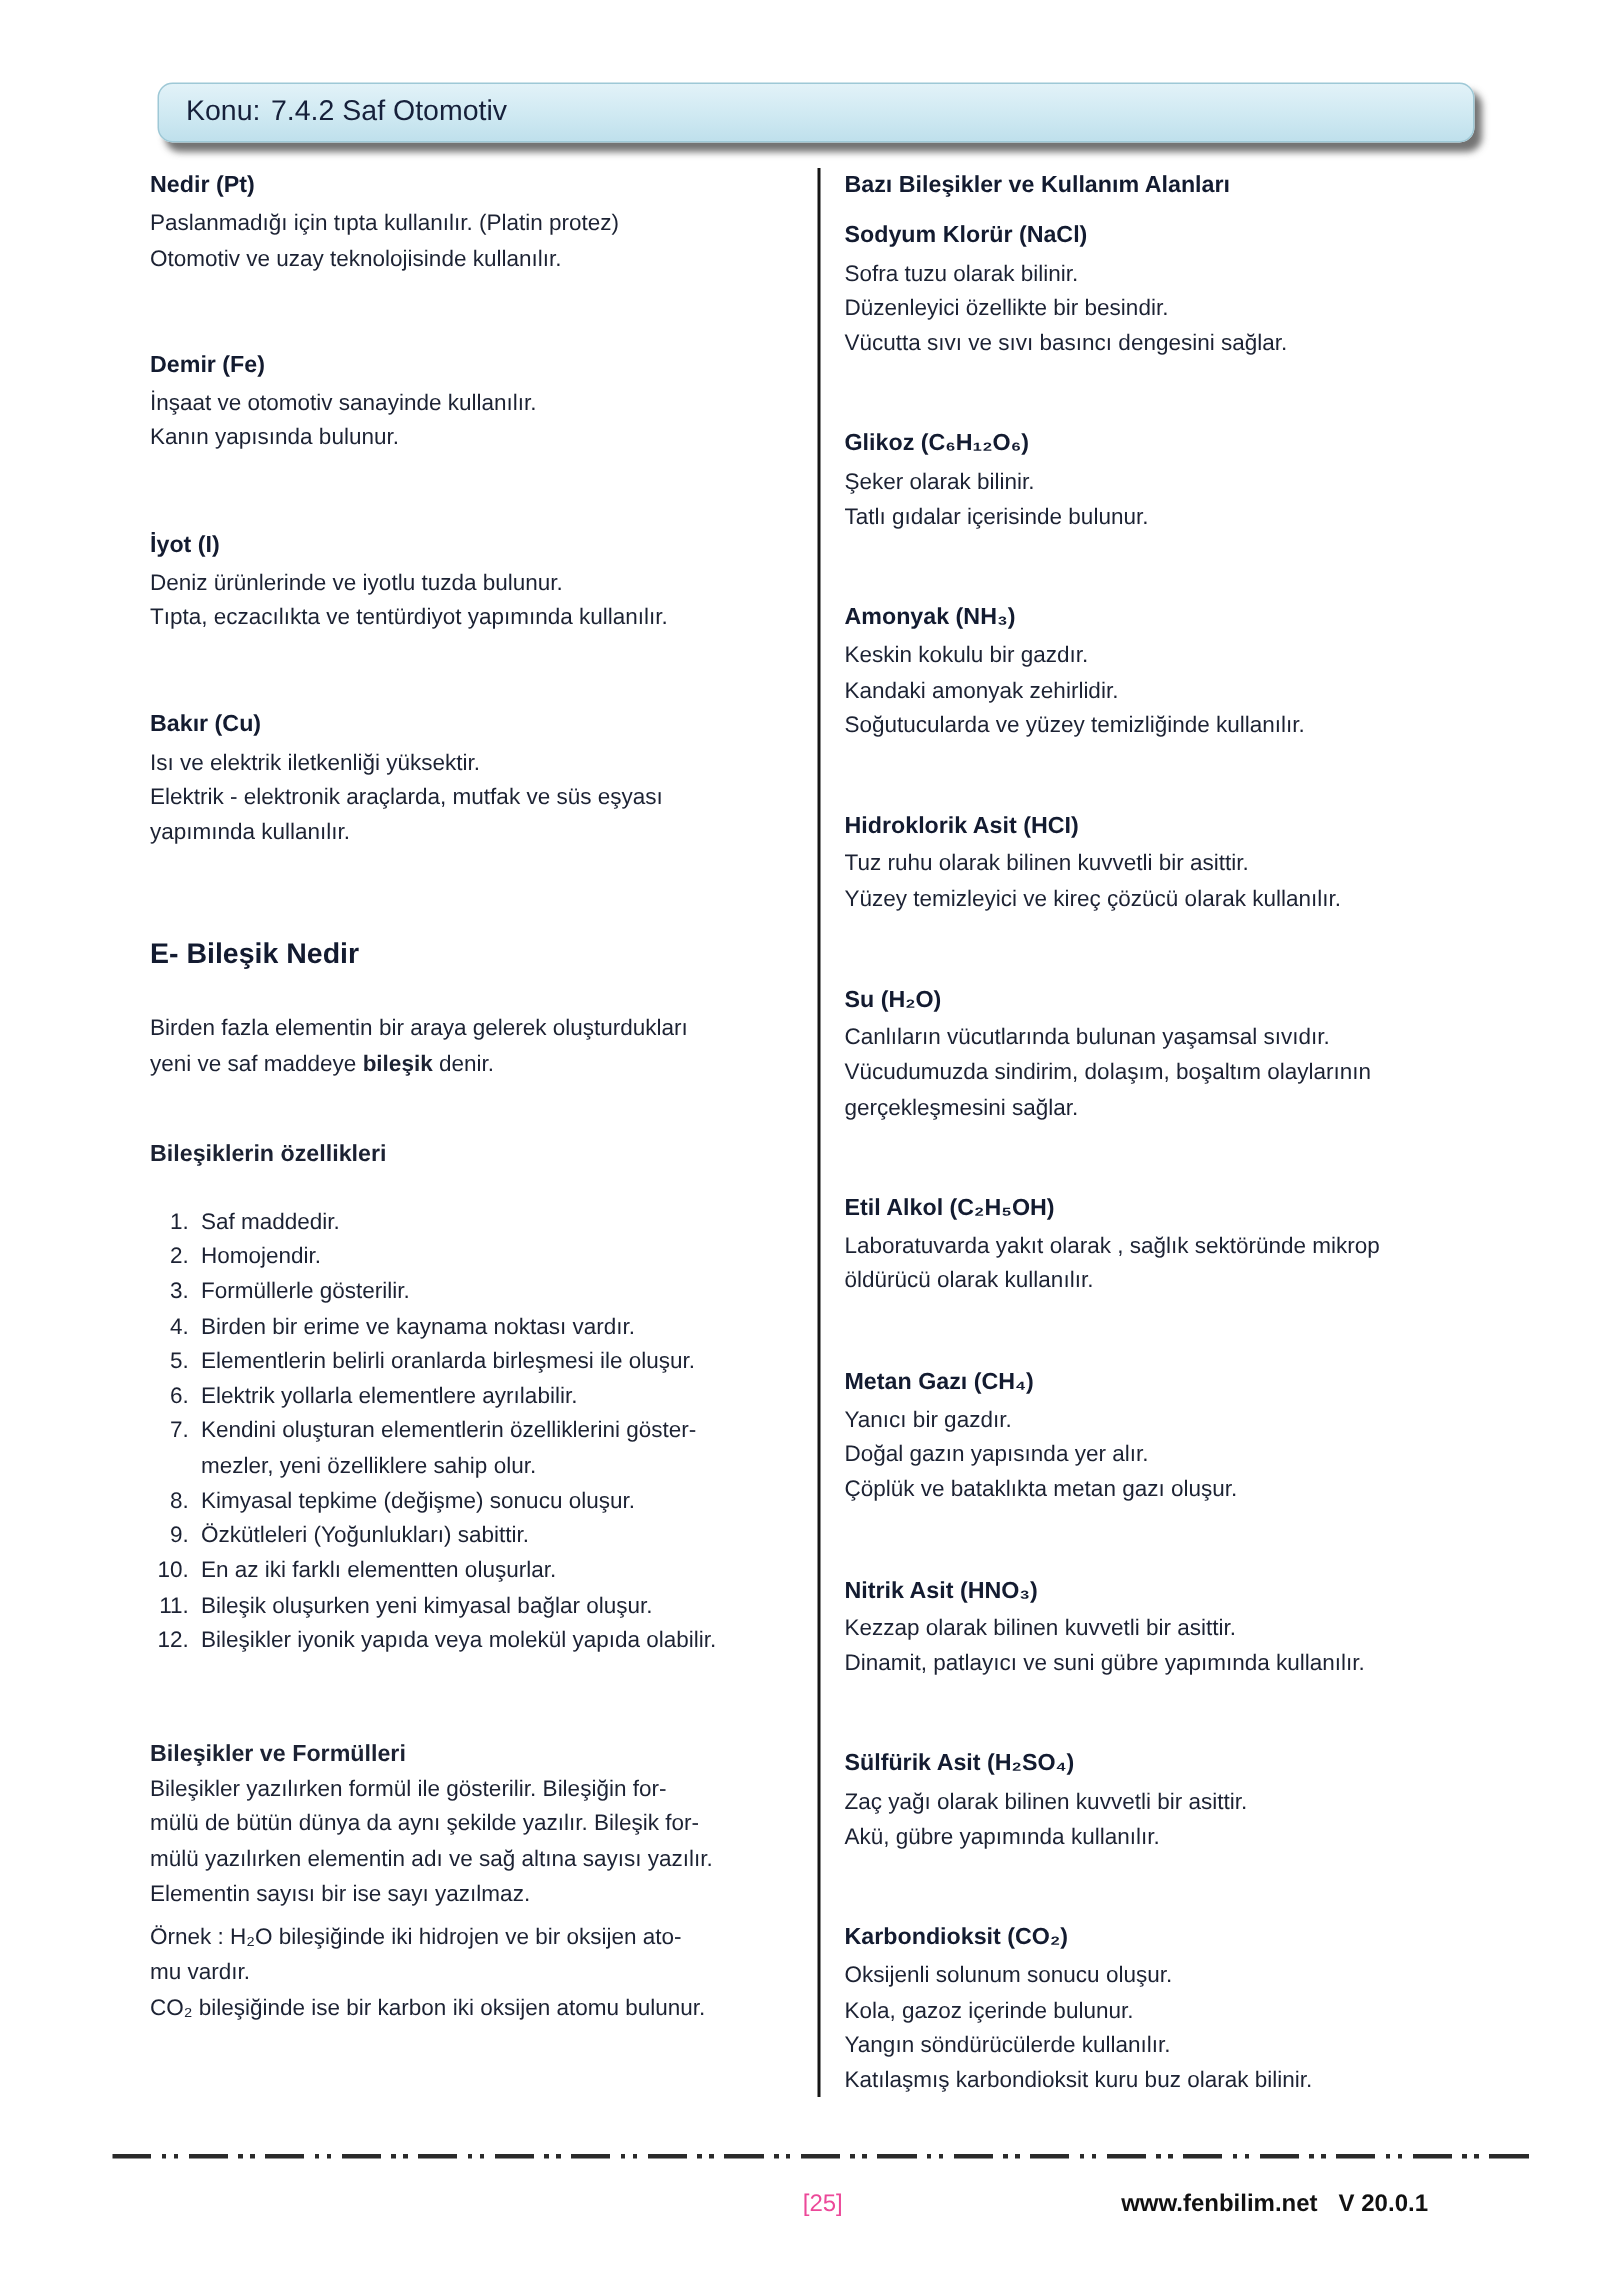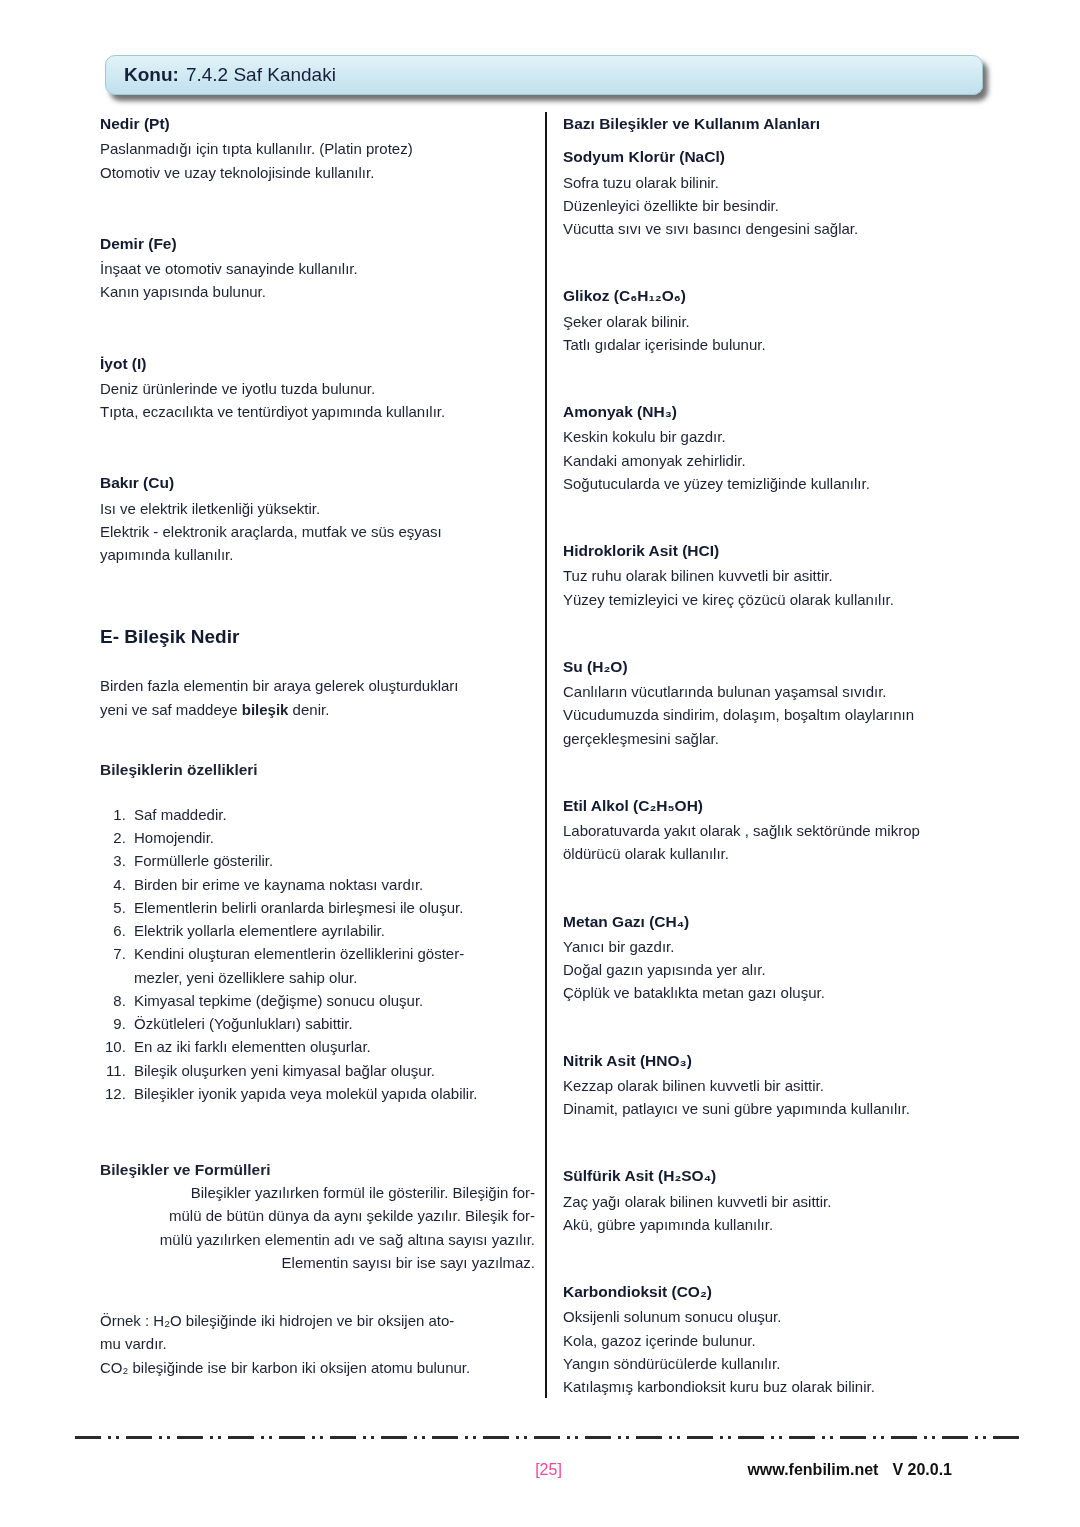--- a/index.html
+++ b/index.html
@@ -16,21 +16,21 @@
   .banner {
     position: absolute; left: 105px; top: 55px; width: 878px; height: 40px;
     background: linear-gradient(180deg, #e2f2f8 0%, #cfe9f2 55%, #bfe0ec 100%);
     border: 1px solid #9ec8d6;
     border-radius: 10px;
     box-shadow: 5px 6px 5px rgba(90,90,90,0.85);
     display: flex; align-items: center;
     padding-left: 18px; box-sizing: border-box;
     font-size: 19px; color: #16203a;
   }
-  .banner .konu-label { font-weight: bold; }
+  .banner .konu-label { font-weight: normal; }
   .banner .konu-title { margin-left: 7px; }
 
   
   .columns {
     position: absolute; left: 100px; top: 112px; width: 885px;
     display: flex; align-items: stretch;
     min-height: 1285px;
   }
   .col-left  { width: 445px; flex: 0 0 445px; box-sizing: border-box; padding-right: 10px; }
   .divider   { width: 2px; background: #151515; flex: 0 0 2px; }
@@ -65,21 +65,21 @@
   .compound-intro .bold-word { font-weight: bold; }
 
   .props-title { margin: 0 0 24px 0; font-size: 15.5px; font-weight: bold; }
   ol.props-list {
     margin: 0 0 56px 0; padding-left: 30px;
     font-size: 15px; line-height: 1.55;
   }
   ol.props-list li { white-space: pre-line; padding-left: 4px; }
 
   .formulas-title { margin: 0 0 2px 0; font-size: 15.5px; font-weight: bold; }
-  .formulas-body  { margin: 0 0 35px 0; font-size: 15px; line-height: 1.55; white-space: pre-line; text-align: right; }
+  .formulas-body  { margin: 0 0 6px 0; font-size: 15px; line-height: 1.55; white-space: pre-line; }
 
   .example { margin: 0; font-size: 15px; line-height: 1.55; white-space: pre-line; }
   .example .example-label { font-weight: normal; }
   .example-line2 { margin: 0; font-size: 15px; line-height: 1.55; white-space: pre-line; }
 
   
   .footer { position: absolute; left: 75px; right: 58px; bottom: 48px; }
   .dash-line {
     height: 3px;
     background: repeating-linear-gradient(90deg,
@@ -92,21 +92,21 @@
   .site-block { position: absolute; right: 70px; top: 0; font-weight: bold; color: #111; }
   .site-block .version { margin-left: 14px; }
 </style>
 </head>
 <body>
 
 <div class="page">
 
   <div class="banner">
     <span class="konu-label">Konu:</span>
-    <span class="konu-title">7.4.2 Saf Kandaki</span>
+    <span class="konu-title">7.4.2 Saf Otomotiv</span>
   </div>
 
   <div class="columns">
 
     <div class="col-left">
 
       <section class="entry">
         <h3 class="entry-title">Nedir (Pt)</h3>
         <p class="entry-body">Paslanmadığı için tıpta kullanılır. (Platin protez)
 Otomotiv ve uzay teknolojisinde kullanılır.</p>

